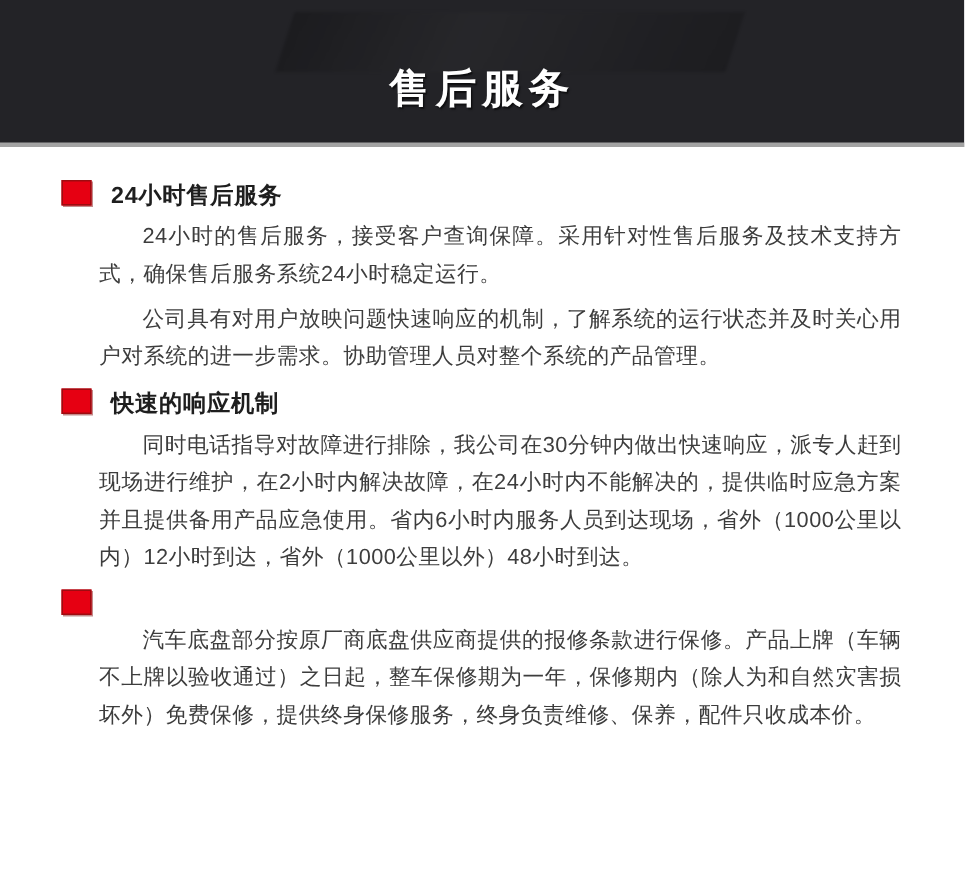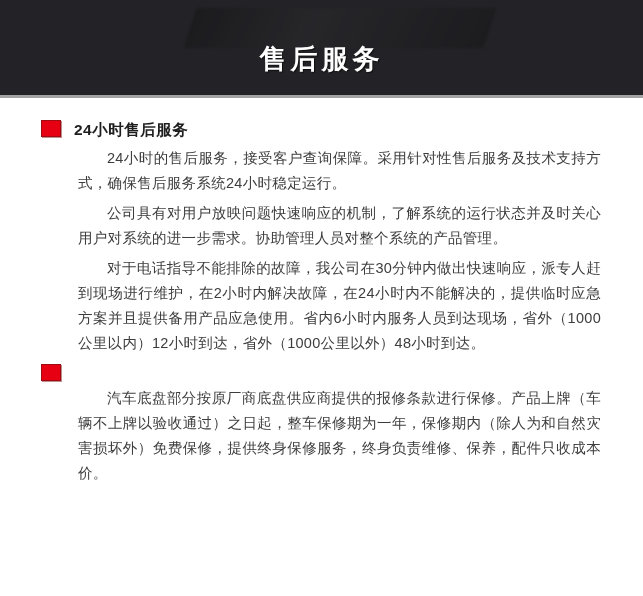--- a/index.html
+++ b/index.html
@@ -71,21 +71,21 @@
     margin-right: 13px;
   }
   .sec-head h2 {
     margin: 0;
     font-size: 15.5px;
     font-weight: bold;
     color: #1e1e1e;
     letter-spacing: .5px;
   }
   .content p {
-    margin: 5px 0 0 16px;
+    margin: 5px 0 0 4px;
     font-size: 14.5px;
     line-height: 25px;
     text-indent: 2em;
     text-align: justify;
     letter-spacing: .3px;
     color: #3d3d3d;
   }
 </style>
 </head>
 <body>
@@ -100,21 +100,25 @@
   <main class="content">
 
     <div class="sec-head">
       <span class="bullet"></span>
       <h2>24小时售后服务</h2>
     </div>
     <p>24小时的售后服务，接受客户查询保障。采用针对性售后服务及技术支持方式，确保售后服务系统24小时稳定运行。</p>
 
     <p>公司具有对用户放映问题快速响应的机制，了解系统的运行状态并及时关心用户对系统的进一步需求。协助管理人员对整个系统的产品管理。</p>
 
-    <p>对于电话指导不能排除的故障，我公司在30分钟内做出快速响应，派专人赶到现场进行维护，在2小时内解决故障，在24小时内不能解决的，提供临时应急方案并且提供备用产品应急使用。省内6小时内服务人员到达现场，省外（1000公里以内）12小时到达，省外（1000公里以外）48小时到达。</p>
+    <div class="sec-head">
+      <span class="bullet"></span>
+      <h2>快速的响应机制</h2>
+    </div>
+    <p>同时电话指导对故障进行排除，我公司在30分钟内做出快速响应，派专人赶到现场进行维护，在2小时内解决故障，在24小时内不能解决的，提供临时应急方案并且提供备用产品应急使用。省内6小时内服务人员到达现场，省外（1000公里以内）12小时到达，省外（1000公里以外）48小时到达。</p>
 
     <div class="sec-head">
       <span class="bullet"></span>
     </div>
     <p>汽车底盘部分按原厂商底盘供应商提供的报修条款进行保修。产品上牌（车辆不上牌以验收通过）之日起，整车保修期为一年，保修期内（除人为和自然灾害损坏外）免费保修，提供终身保修服务，终身负责维修、保养，配件只收成本价。</p>
 
   </main>
 </div>
 
 </body></html>

